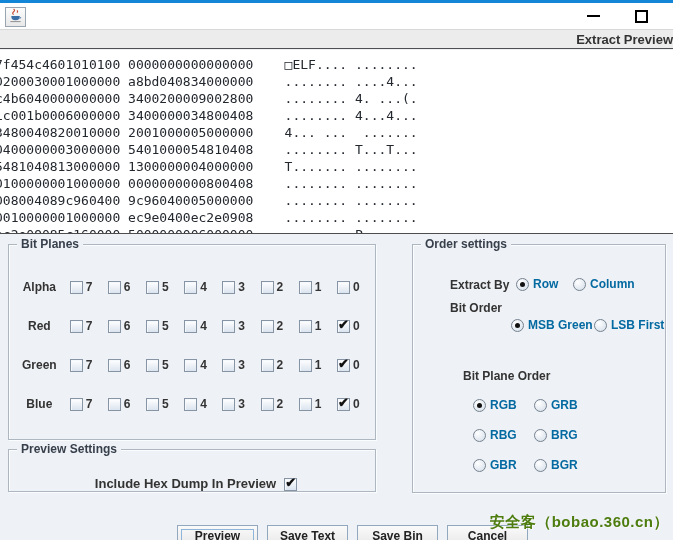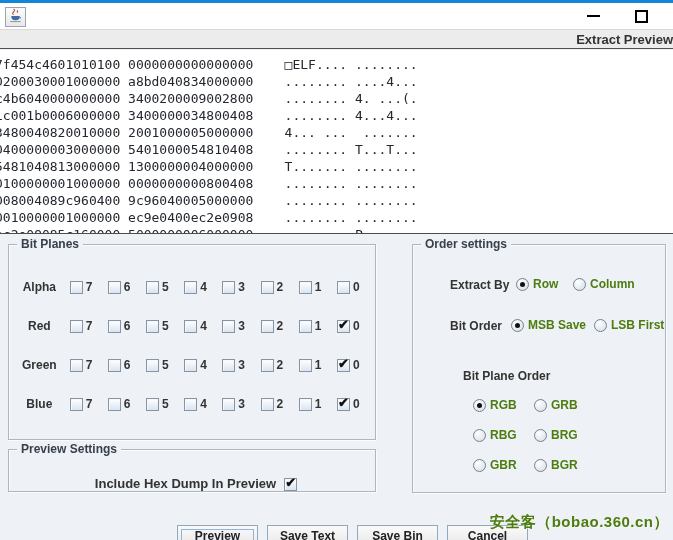--- a/index.html
+++ b/index.html
@@ -56,21 +56,21 @@
     font-size:13px; font-weight:bold; color:#111; }
 
   .rb { position:relative; width:13px; height:13px; border-radius:50%; border:1px solid #76828f;
     background:radial-gradient(circle at 35% 30%, #ffffff 0%, #dde5ee 75%); flex:none; }
   .rb.selected::after { content:""; position:absolute; left:3px; top:3px; width:5px; height:5px;
     border-radius:50%; background:#111; }
 
   .os-row { position:absolute; display:flex; align-items:center;padding-left:25px; }
   .os-label { font-size:12px; font-weight:bold; color:#333; }
   .radio-item { display:flex; align-items:center; }
-  .radio-item .rlabel { font-size:12px; font-weight:bold; color:#4d7c0f; margin-left:4px; }
+  .radio-item .rlabel { font-size:12px; font-weight:bold; color:#0369a1; margin-left:4px; }
 
   #preview-settings .ps-content { position:absolute; left:4px; top:0; width:100%; height:100%;
     display:flex; align-items:flex-end; justify-content:center; }
   .ps-label { font-size:13px; font-weight:bold; color:#333; margin-right:8px; }
 
   
   .btn { position:absolute; top:525px; width:81px; height:23px;
     background:linear-gradient(#fafafa,#e7e7e7); border:1px solid #92a8bf;
     font-family:"Liberation Sans", sans-serif; font-size:12px; font-weight:bold; color:#222;
     text-align:center; line-height:20px; }
@@ -286,26 +286,26 @@
       </div>
       <div class="os-row radio-item" style="left:78px; top:32px;">
         <span class="rb selected"></span>
         <span class="rlabel">Row</span>
       </div>
       <div class="os-row radio-item" style="left:135px; top:32px;">
         <span class="rb"></span>
         <span class="rlabel">Column</span>
       </div>
 
-      <div class="os-row" style="left:12px; top:74px;align-items:center;">
+      <div class="os-row" style="left:12px; top:56px;align-items:center;">
         <span class="os-label">Bit Order</span>
       </div>
       <div class="os-row radio-item" style="left:73px; top:73px;">
         <span class="rb selected"></span>
-        <span class="rlabel">MSB Save</span>
+        <span class="rlabel">MSB Green</span>
       </div>
       <div class="os-row radio-item" style="left:156px; top:73px;">
         <span class="rb"></span>
         <span class="rlabel">LSB First</span>
       </div>
 
       <div class="os-row" style="left:25px; top:124px;">
         <span class="os-label">Bit Plane Order</span>
       </div>
 

